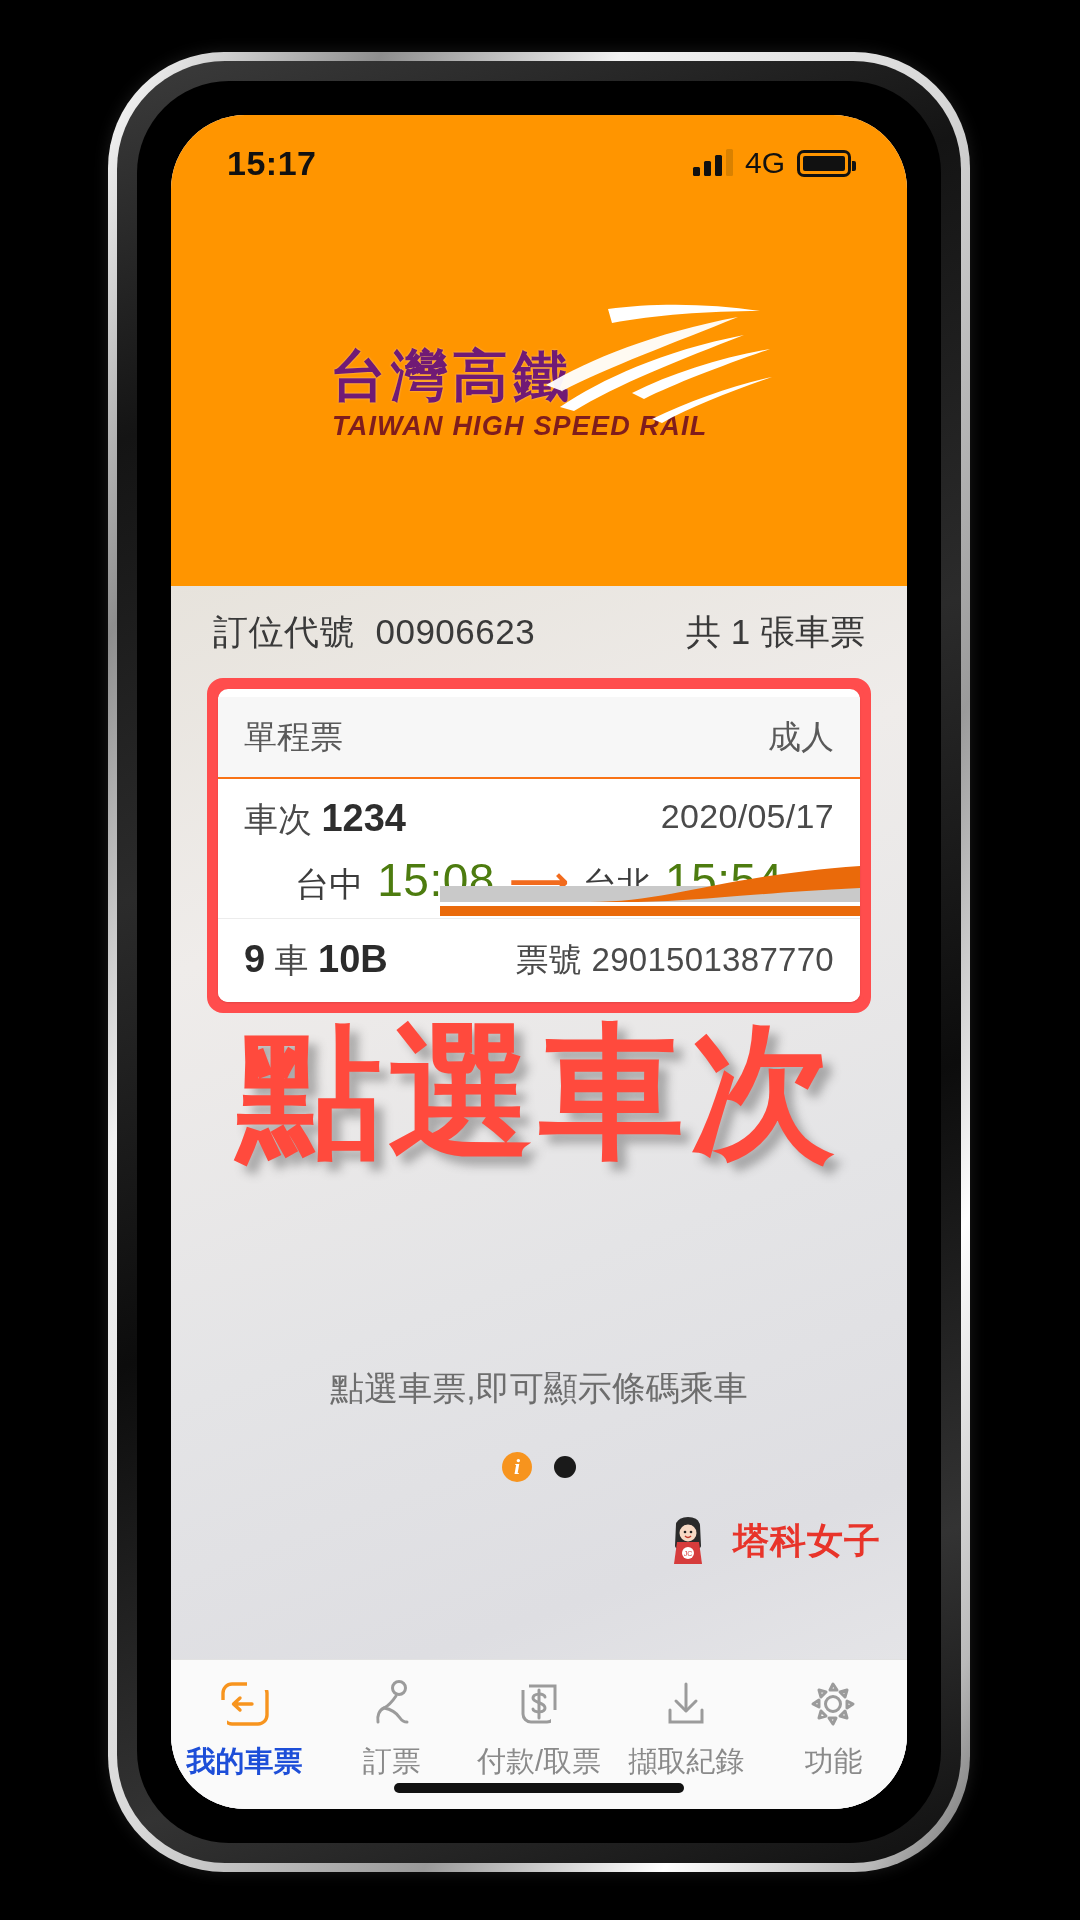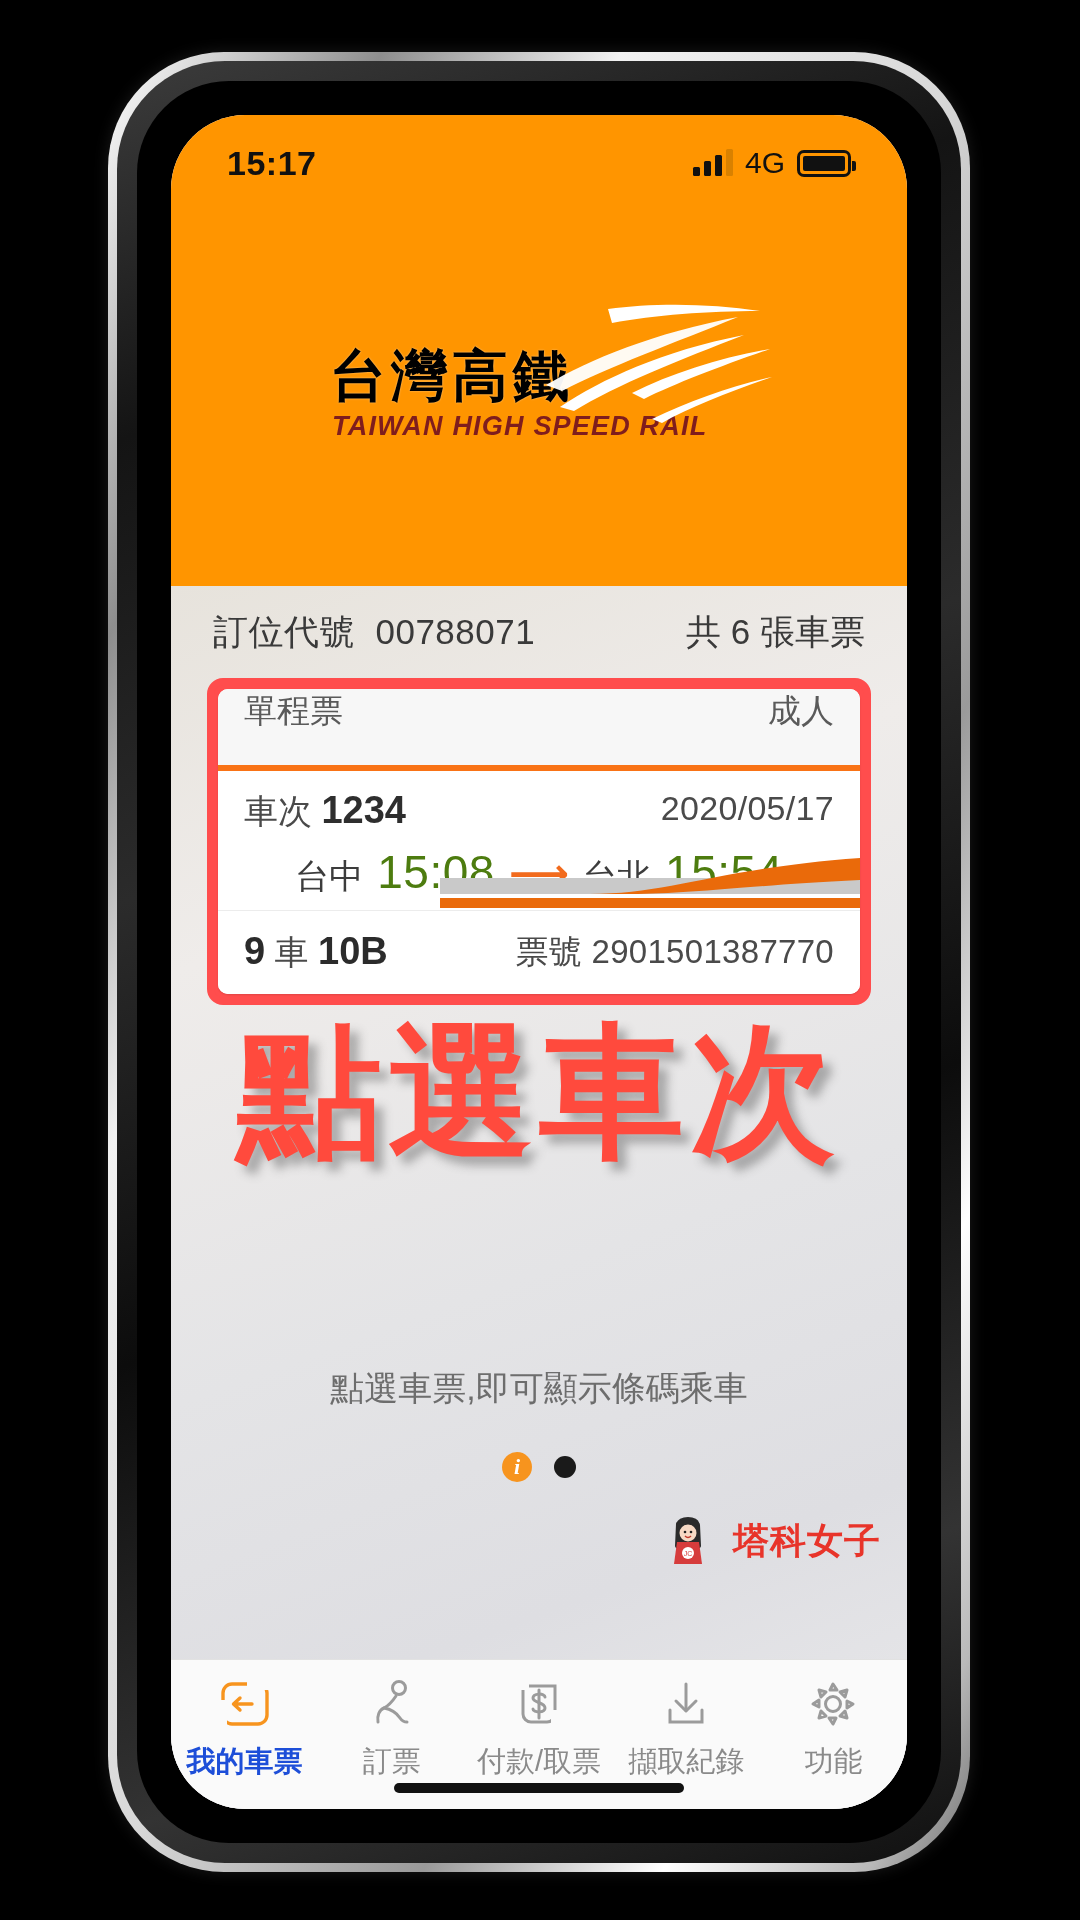--- a/index.html
+++ b/index.html
@@ -74,21 +74,21 @@
 
   
   .header {
     background: #FF9500; height: 385px;
     display: flex; align-items: center; justify-content: center;
     position: relative;
   }
   .logo-wrap { position: relative; width: 430px; height: 150px; }
   .logo-cn {
     position: absolute; left: 6px; top: 20px;
-    font-size: 56px; font-weight: bold; color: #000000;
+    font-size: 56px; font-weight: bold; color: #701a75;
     letter-spacing: 5px;
     font-family: "DejaVu Sans", "Liberation Sans", sans-serif;
     text-shadow: 0 0 2px rgba(255,255,255,0.5);
   }
   .logo-en {
     position: absolute; left: 8px; top: 92px;
     font-size: 27px; font-weight: bold; font-style: italic; color: #7f1d1d;
     letter-spacing: 1.2px;
     font-family: "Liberation Sans", sans-serif;
   }
@@ -110,23 +110,23 @@
   
   .ticket-highlight {
     margin: 0 36px; border: 7px solid #FF4D4D; border-radius: 16px;
     padding: 4px; background: #FF4D4D;
   }
   .ticket-card {
     background: #fff; border-radius: 10px; overflow: hidden;
     box-shadow: 0 1px 2px rgba(0,0,0,0.12);
   }
   .tk-head {
-    background: #f7f7f7; border-bottom: 6px solid #f97316;
-    height: 82px; display: flex; align-items: flex-start; justify-content: space-between;
-    padding: 0 26px; color: #5a5a5a; font-size: 33px;
+    background: #f7f7f7; border-bottom: 2px solid #f97316;
+    height: 82px; display: flex; align-items: center; justify-content: space-between;
+    padding: 0 26px; color: #5a5a5a; font-size: 33px; margin-top: 8px;
   }
   .tk-mid { position: relative; padding: 18px 26px 0 26px; background: #fff; }
   .tk-trainrow {
     display: flex; align-items: flex-start; justify-content: space-between;
     margin-bottom: 10px;
   }
   .tk-trainrow .lbl { font-size: 34px; color: #4a4a4a; }
   .tk-trainrow .lbl b { font-size: 38px; color: #2e2e2e; }
   .tk-trainrow .date { font-size: 34px; color: #4a4a4a; letter-spacing: 0.3px; }
   .tk-route {
@@ -245,23 +245,23 @@
                 </g>
               </svg>
             </div>
           </div>
 
           <div class="content">
 
             <div class="info-row">
               <div class="code">
                 <span>訂位代號</span>
-                &nbsp;<span>00788071</span>
-              </div>
-              <div class="count">共 6 張車票</div>
+                &nbsp;<span>00906623</span>
+              </div>
+              <div class="count">共 1 張車票</div>
             </div>
 
             <div class="ticket-highlight">
               <div class="ticket-card">
 
                 <div class="tk-head">
                   <span>單程票</span>
                   <span>成人</span>
                 </div>
 

